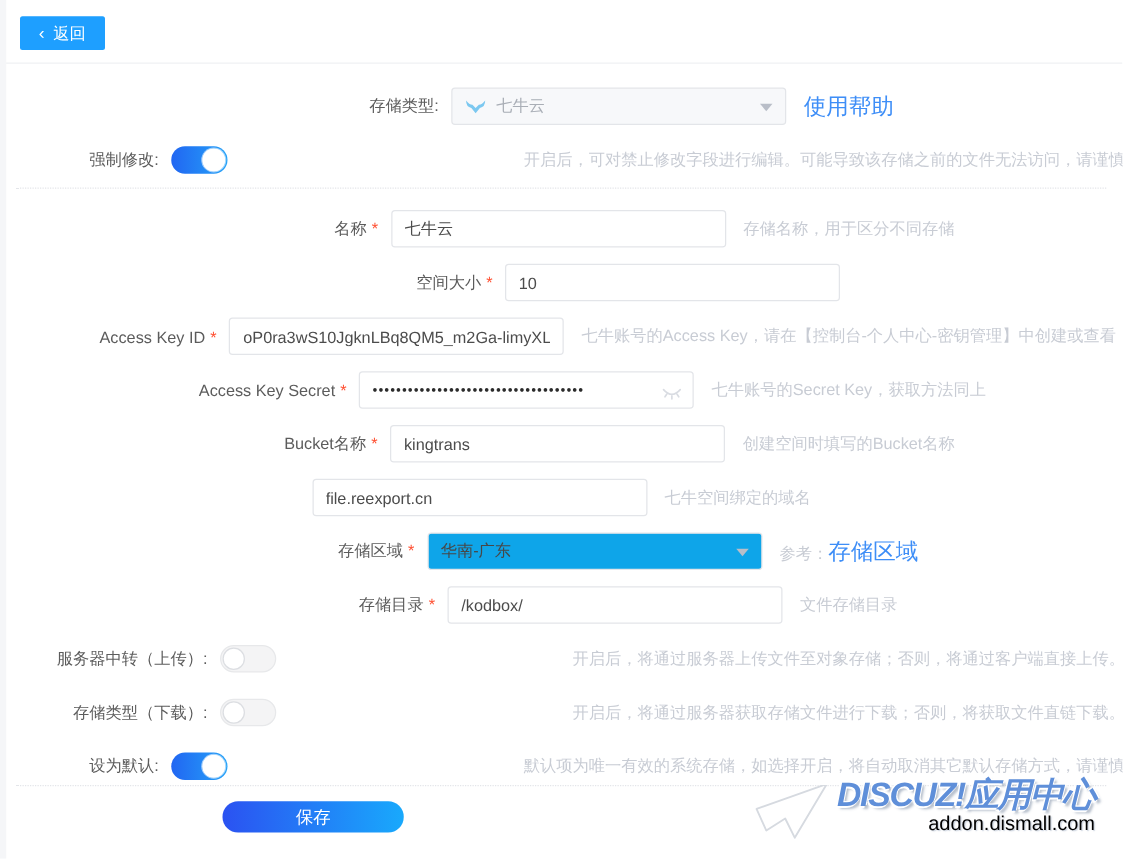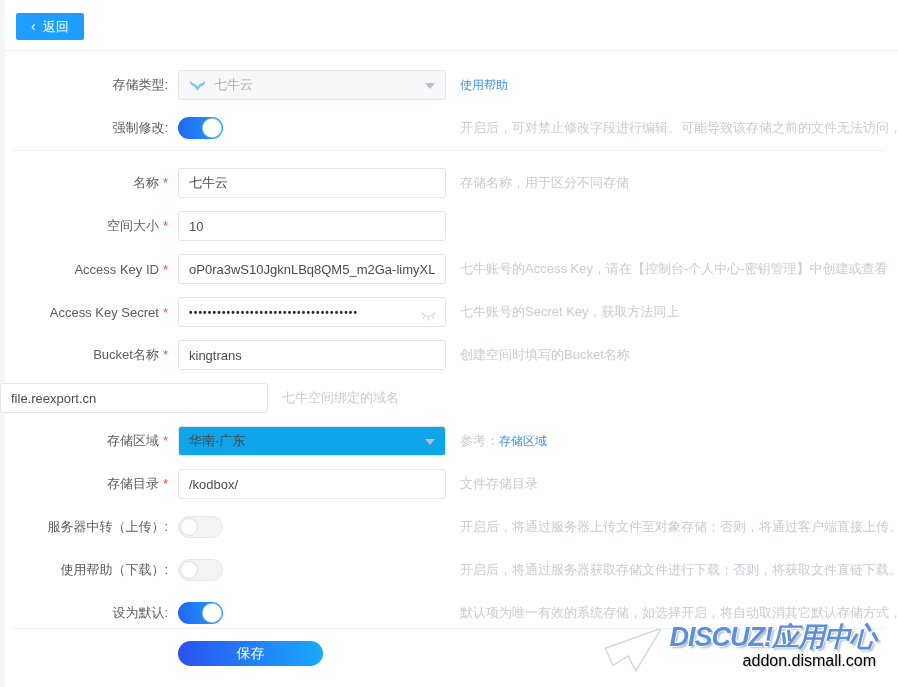--- a/index.html
+++ b/index.html
@@ -16,38 +16,38 @@
     display:inline-flex; align-items:center; gap:7px; height:27px; padding:0 15px;
     background:#1E9FFF; color:#fff; font-size:13px; border:none; border-radius:2px; cursor:pointer;
   }
   .back-btn .chev { font-size:14px; line-height:1; transform:translateY(-1px); }
   .hr-solid { border:0; border-top:1px solid #f0f1f3; margin-top:10px; }
   .hr-dotted { border:0; border-top:1px dotted #e3e5e9; margin:0 13px; }
 
   
   .sec1 { padding-top:19px; }
   .sec2 { padding-top:17px; }
-  .row { display:flex; align-items:center; height:30px; margin-bottom:13px; }
+  .row { display:flex; align-items:center; height:30px; margin-bottom:13px;justify-content:center; }
   .row:last-child { margin-bottom:0; }
   .sec1 .row:last-child { margin-bottom:7px; }
   .row-label {
     flex:none; width:178px; padding-right:10px; text-align:right;
     font-size:13px; color:#5c5c5c; white-space:nowrap;
   }
   .star { color:#ff4f31; margin-left:4px; font-size:13px; }
   .control { flex:none; width:268px; position:relative; }
   .box {
     width:268px; height:30px; border:1px solid #e3e5e9; border-radius:3px;
     padding:0 10px; font-size:13px; color:#4c4c4c; background:#fff; outline:none;
     font-family:"Liberation Sans","DejaVu Sans",sans-serif;
   }
   .secret { font-size:10px; letter-spacing:1.2px; font-weight:bold; color:#2b2b2b; padding-right:34px; }
   .eye { position:absolute; right:9px; top:10px; cursor:pointer; }
   .hint { margin-left:14px; font-size:13px; color:#c8ccd4; white-space:nowrap; }
-  .link { color:#3e8ef7; font-size:12px; text-decoration:none; cursor:pointer; }
+  .link { color:#3e8ef7; font-size:18px; text-decoration:none; cursor:pointer; }
   .hint-link-wrap { margin-left:14px; font-size:13px; color:#c8ccd4; white-space:nowrap; }
 
   
   .select {
     display:flex; align-items:center; gap:8px; width:268px; height:30px;
     border:1px solid #e3e5e9; border-radius:3px; padding:0 26px 0 10px;
     font-size:13px; color:#474747; background:#0ea5e9; cursor:pointer; position:relative;
   }
   .select.disabled { background:#f7f8fa; color:#a9aeb6; cursor:default; }
   .sel-arrow {
@@ -195,21 +195,21 @@
     <div class="row-label"><span>服务器中转（上传）:</span></div>
     <div class="control">
       <div class="toggle off">
           <div class="knob"></div>
         </div>
     </div>
     <div class="hint">开启后，将通过服务器上传文件至对象存储；否则，将通过客户端直接上传。</div>
   </div>
 
   <div class="row">
-    <div class="row-label"><span>使用帮助（下载）:</span></div>
+    <div class="row-label"><span>存储类型（下载）:</span></div>
     <div class="control">
       <div class="toggle off">
           <div class="knob"></div>
         </div>
     </div>
     <div class="hint">开启后，将通过服务器获取存储文件进行下载；否则，将获取文件直链下载。</div>
   </div>
 
   <div class="row">
     <div class="row-label"><span>设为默认:</span></div>

